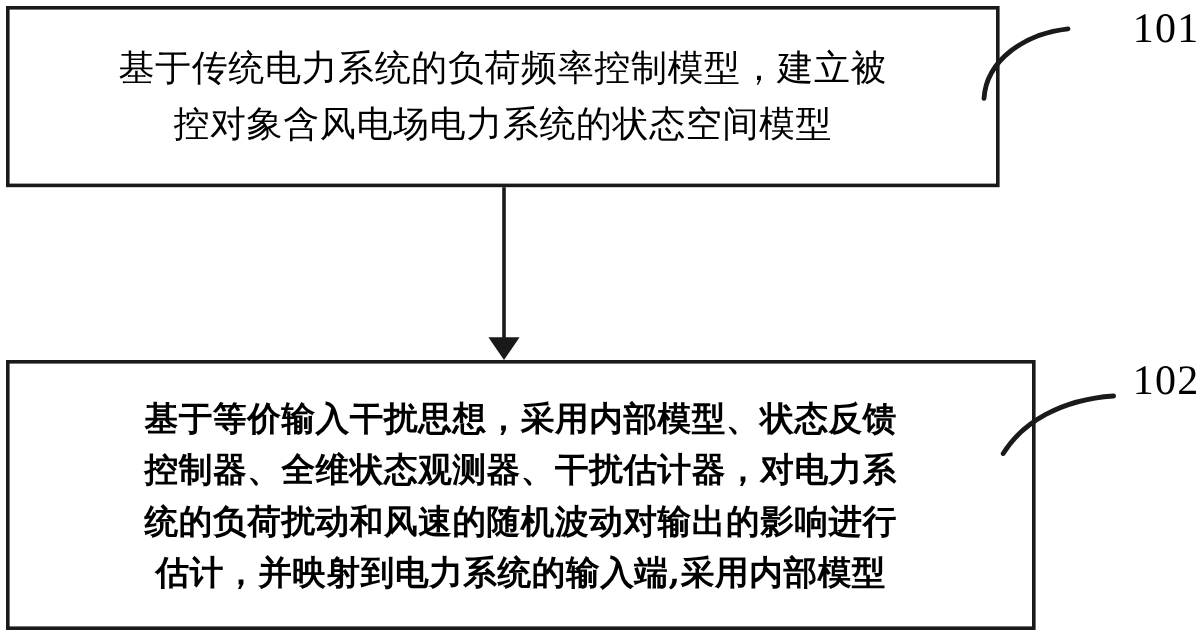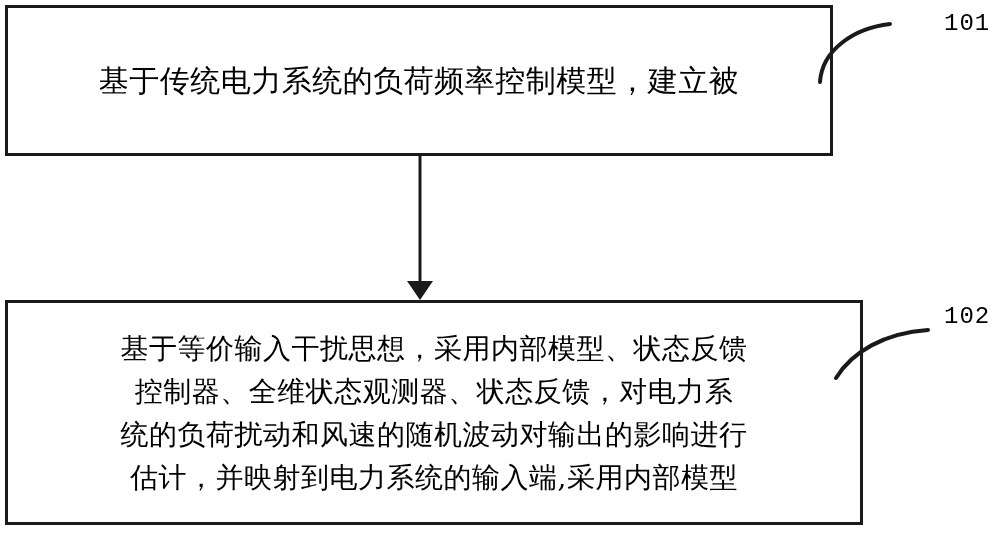--- a/index.html
+++ b/index.html
@@ -58,32 +58,33 @@
   }
 
   #box-101 .box-text {
     font-size: 30px;
     line-height: 46px;
   }
 
   #box-102 .box-text {
     font-size: 28px;
     line-height: 43px;
+    font-weight: bold;
   }
 
   .box-line {
     display: block;
     white-space: nowrap;
   }
 
   .ref-label {
     position: absolute;
     color: #000000;
-    font-family: Liberation Mono, monospace;
-    font-size: 24px;
+    font-family: Liberation Serif, serif;
+    font-size: 35px;
     line-height: 29px;
     letter-spacing: 1px;
   }
 
   #ref-101 {
     left: 944px;
     top: 9px;
   }
 
   #ref-102 {
@@ -101,27 +102,28 @@
   }
 </style>
 </head>
 <body>
 
 <div id="flowchart-root">
 
   <div class="process-box" id="box-101">
     <div class="box-text">
       <span class="box-line">基于传统电力系统的负荷频率控制模型，建立被</span>
+      <span class="box-line">控对象含风电场电力系统的状态空间模型</span>
     </div>
   </div>
 
   <div class="process-box" id="box-102">
     <div class="box-text">
       <span class="box-line">基于等价输入干扰思想，采用内部模型、状态反馈</span>
-      <span class="box-line">控制器、全维状态观测器、状态反馈，对电力系</span>
+      <span class="box-line">控制器、全维状态观测器、干扰估计器，对电力系</span>
       <span class="box-line">统的负荷扰动和风速的随机波动对输出的影响进行</span>
       <span class="box-line">估计，并映射到电力系统的输入端,采用内部模型</span>
     </div>
   </div>
 
   <svg id="connector-layer" viewBox="0 0 1000 533" width="1000" height="533">
 
     <g>
       <line x1="420" y1="156" x2="420" y2="283" stroke="#1a1a1a" stroke-width="3"></line>
       <polygon points="407,281 433,281 420,300" fill="#1a1a1a"></polygon>

